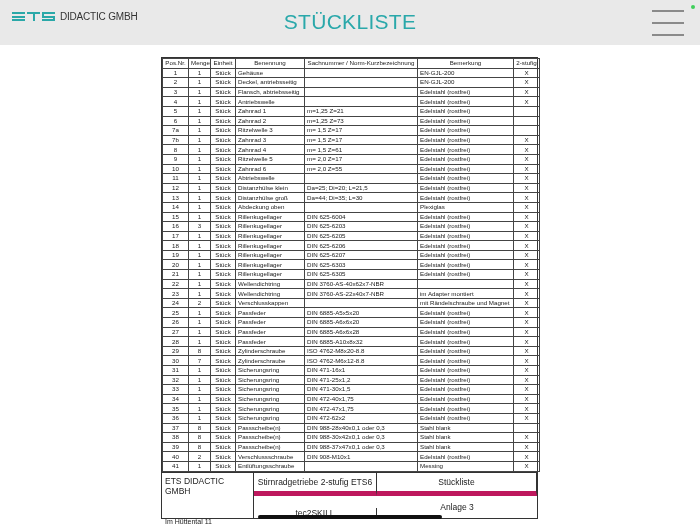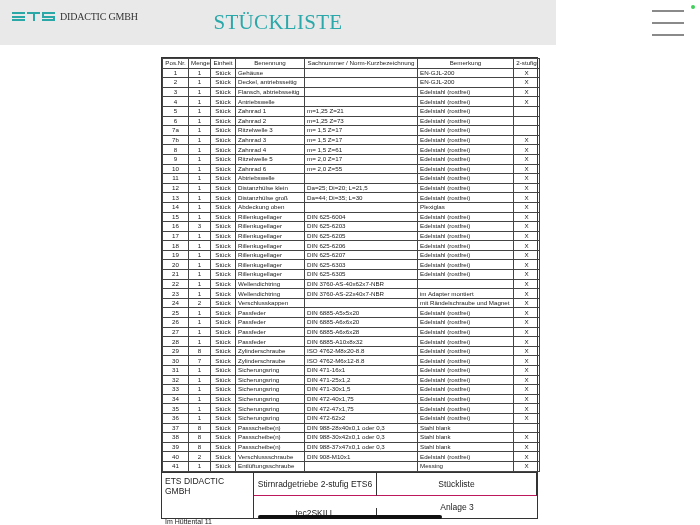--- a/index.html
+++ b/index.html
@@ -1,19 +1,19 @@
 <!DOCTYPE html>
 <html><head>
 <meta charset="utf-8">
 <style>
   * { box-sizing: border-box; margin: 0; padding: 0; }
   html, body { width: 700px; height: 525px; overflow: hidden; background: #ffffff; }
   body { font-family: "Liberation Sans", sans-serif; position: relative; }
 
-  .topbar { position: absolute; left: 0; top: 0; width: 556px; height: 45px; background: #e9e9e9; font-family: Liberation Serif, serif; }
+  .topbar { position: absolute; left: 0; top: 0; width: 700px; height: 45px; background: #e9e9e9; }
   .logo { position: absolute; left: 12px; top: 11px; display: flex; align-items: center; }
   .logo-mark { display: flex; gap: 2px; align-items: center; }
   .logo-letter { position: relative; width: 13px; height: 9px; }
   .bar { position: absolute; background: #2aa8a8; height: 2px; }
   .logo-text { font-size: 10px; color: #333; margin-left: 5px; letter-spacing: -0.2px; }
 
   .page-title { position: absolute; left: 0; right: 0; top: 10px; text-align: center; font-size: 21px; color: #2aa8aa; letter-spacing: 0.3px; }
 
   .menu-btn { position: absolute; left: 650px; top: 8px; width: 36px; height: 30px; cursor: pointer; }
   .menu-line { position: absolute; left: 2px; width: 32px; height: 2px; background: #8a8a8a; }
@@ -25,21 +25,21 @@
   table.parts th { text-align: center; }
   td.c { text-align: center; }
   td.l { text-align: left; }
 
   .footer { display: grid; grid-template-columns: 92px 123px 1fr; grid-template-rows: 23px 22px; border-top: 1px solid #333; }
   .f-cell { border-right: 1px solid #333; display: flex; align-items: center; justify-content: center; font-size: 8.5px; color: #222; }
   .f-cell:last-child { border-right: none; }
   .f-company { grid-row: 1 / 3; flex-direction: column; align-items: flex-start; justify-content: flex-start; padding: 3px 3px; gap: 22px; }
   .f-company .name { font-size: 8.5px; line-height: 10px; }
   .f-company .addr { font-size: 7px; line-height: 8px; }
-  .f-r1 { border-bottom: 1px solid #be185d; }
+  .f-r1 { border-bottom: 5px solid #be185d; }
   .f-mid-b { border-right: 1px solid #333; margin-top: 12px; }
 
   .home-indicator { position: absolute; left: 258px; top: 515px; width: 184px; height: 4px; border-radius: 2px; background: #111; }
 </style>
 </head>
 <body>
 
 <div class="topbar">
   <div class="logo">
     <div class="logo-mark">

